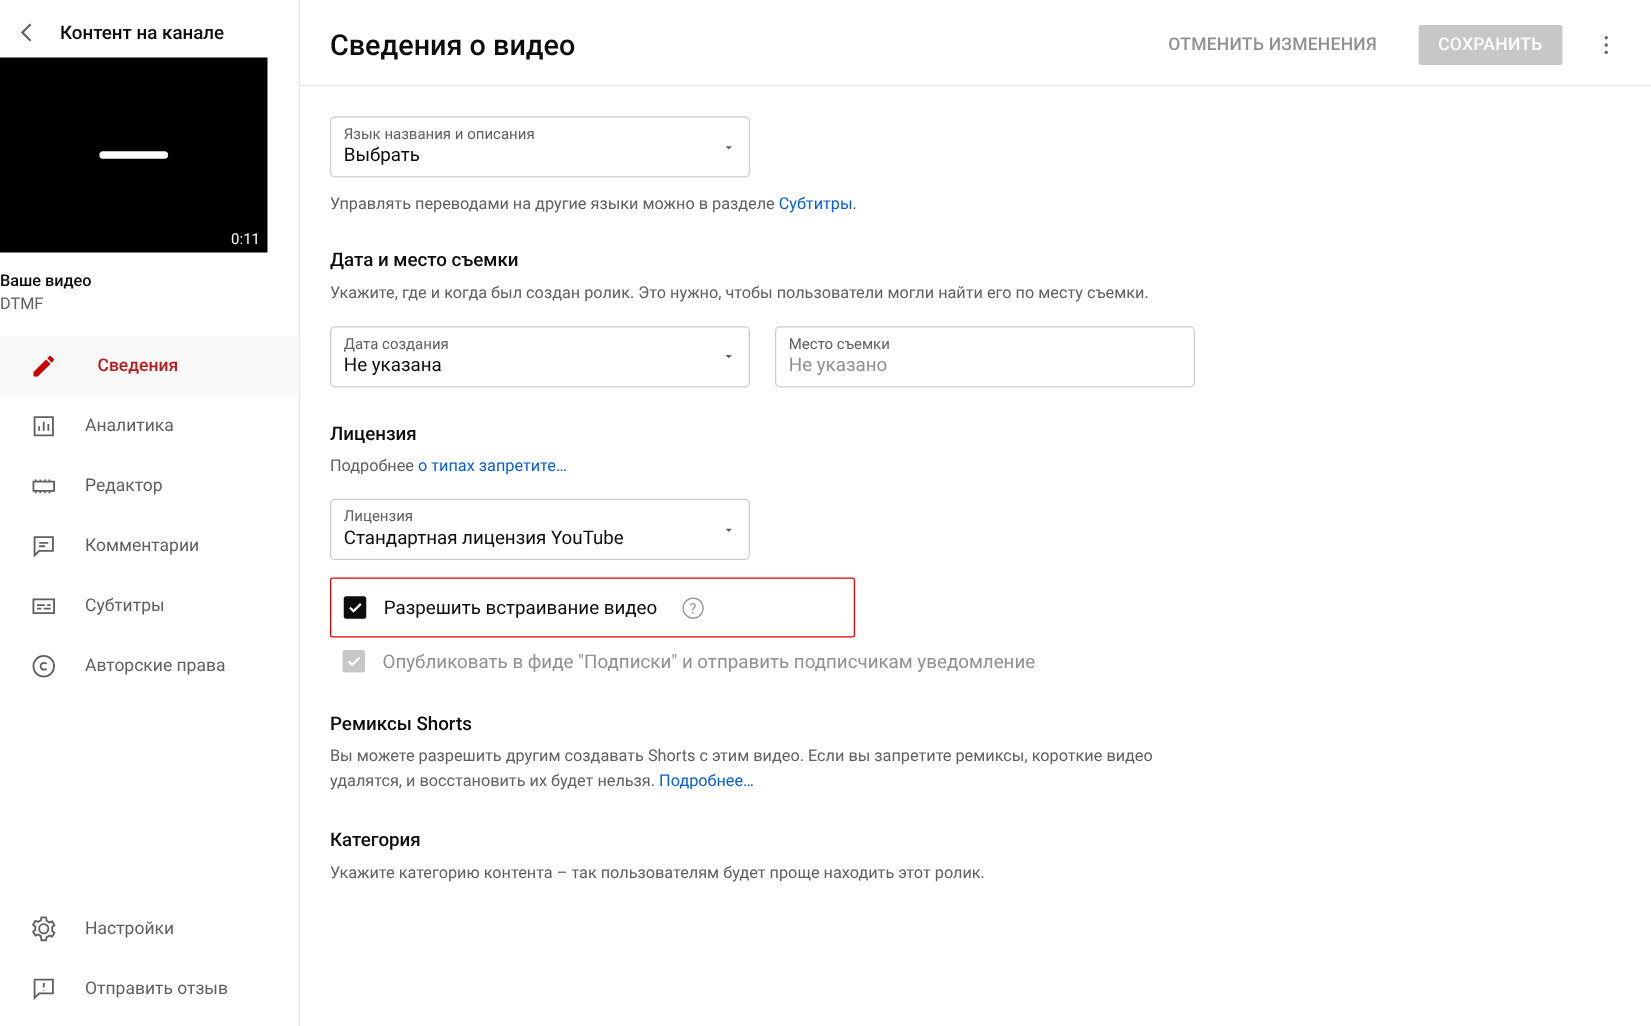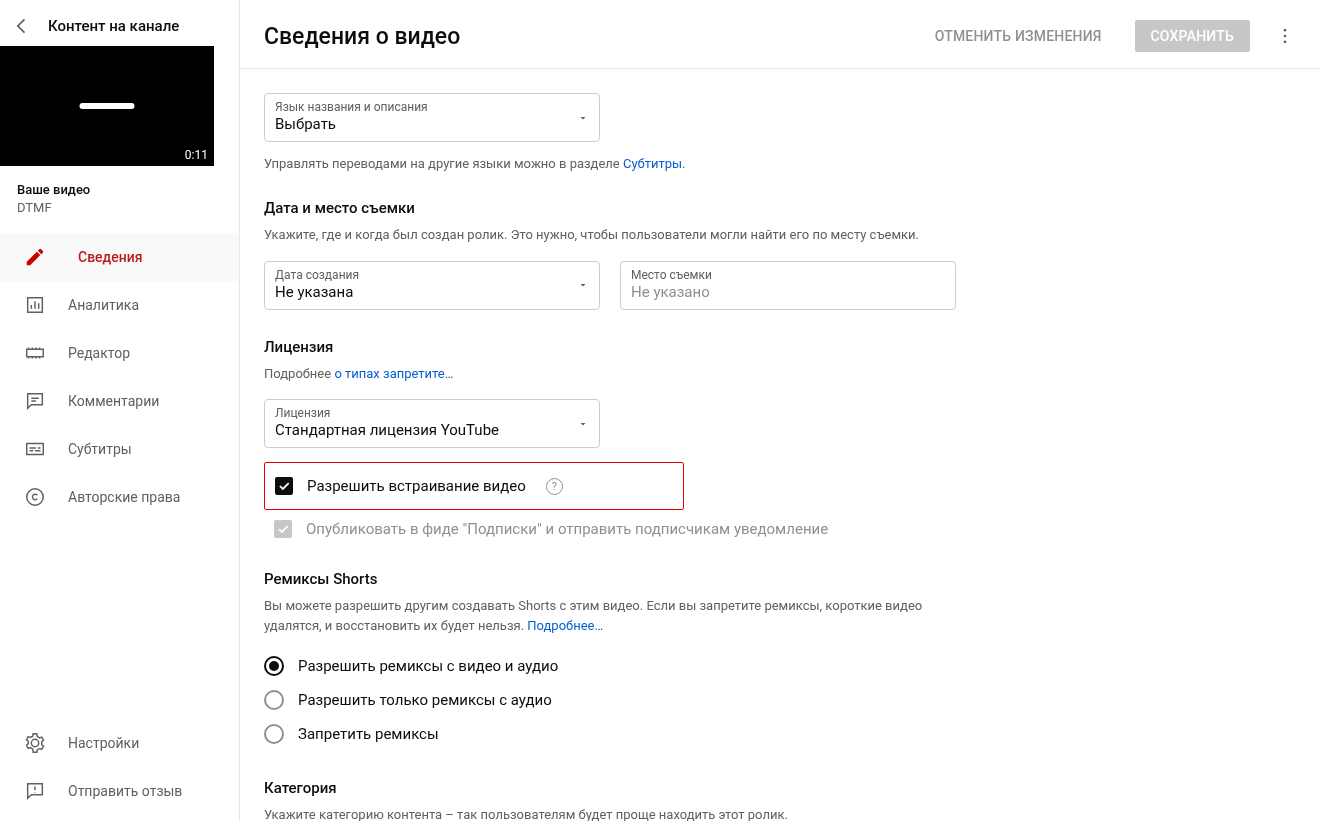--- a/index.html
+++ b/index.html
@@ -6,25 +6,25 @@
 body { font-family: Roboto, Arial, sans-serif; font-size: 14px; color: #0d0d0d; background: #fff; width: 1321px; height: 821px; overflow: hidden; }
 
 .app { display: flex; height: 100%; }
 
 
 .sidebar { width: 240px; border-right: 1px solid #e5e5e5; display: flex; flex-direction: column; }
 .sidebar-header { display: flex; align-items: center; padding: 16px 20px 10px 12px; gap: 16px; }
 .back-arrow { width: 20px; height: 20px; display: flex; align-items: center; justify-content: center; color: #606060; cursor: pointer; }
 .sidebar-header-title { font-size: 15px; font-weight: 500; }
 
-.video-thumb { width: 214px; height: 120px; background: #000; margin: 0 0 4px 0; position: relative; }
+.video-thumb { width: 214px; height: 156px; background: #000; margin: 0 0 4px 0; position: relative; }
 .video-thumb-inner { position: absolute; top: 50%; left: 50%; transform: translate(-50%,-50%); width: 55px; height: 6px; background: #fff; border-radius: 3px; }
 .video-duration { position: absolute; bottom: 4px; right: 6px; color: #fff; font-size: 12px; }
 
-.video-meta { padding: 12px 20px 8px 17px; }
+.video-meta { padding: 12px 20px 8px 0; }
 .video-meta-label { font-size: 13px; font-weight: 500; color: #0d0d0d; margin-bottom: 3px; }
 .video-meta-title { font-size: 13px; color: #606060; }
 
 .nav { flex: 1; margin-top: 10px; }
 .nav-item { display: flex; align-items: center; gap: 22px; padding: 0 24px; height: 48px; cursor: pointer; color: #606060; }
 .nav-item.active { background: #f9f9f9; color: #b91c1c; gap: 32px; }
 .nav-item-icon { width: 22px; height: 22px; display: flex; align-items: center; justify-content: center; }
 .nav-item.active .nav-item-icon { color: #c00; }
 .nav-item-label { font-size: 14px; font-weight: 400; }
 .nav-item.active .nav-item-label { font-weight: 500; }
@@ -262,33 +262,19 @@
             </svg>
         </div>
         <span class="check-row-label">Опубликовать в фиде "Подписки" и отправить подписчикам уведомление</span>
       </div>
 
       <div class="section-title">Ремиксы Shorts</div>
       <div class="section-desc">
         <span>Вы можете разрешить другим создавать Shorts с этим видео. Если вы запретите ремиксы, короткие видео удалятся, и восстановить их будет нельзя. </span><a class="link">Подробнее…</a>
       </div>
 
-      <div class="radio-group">
-        <div class="radio-row">
-          <div class="radio selected"></div>
-          <span class="radio-label">Разрешить ремиксы с видео и аудио</span>
-        </div>
-        <div class="radio-row">
-          <div class="radio"></div>
-          <span class="radio-label">Разрешить только ремиксы с аудио</span>
-        </div>
-        <div class="radio-row">
-          <div class="radio"></div>
-          <span class="radio-label">Запретить ремиксы</span>
-        </div>
-      </div>
 
       <div class="section-title">Категория</div>
       <div class="section-desc">Укажите категорию контента – так пользователям будет проще находить этот ролик.</div>
 
     </div>
   </div>
 </div>
 
 </body></html>

